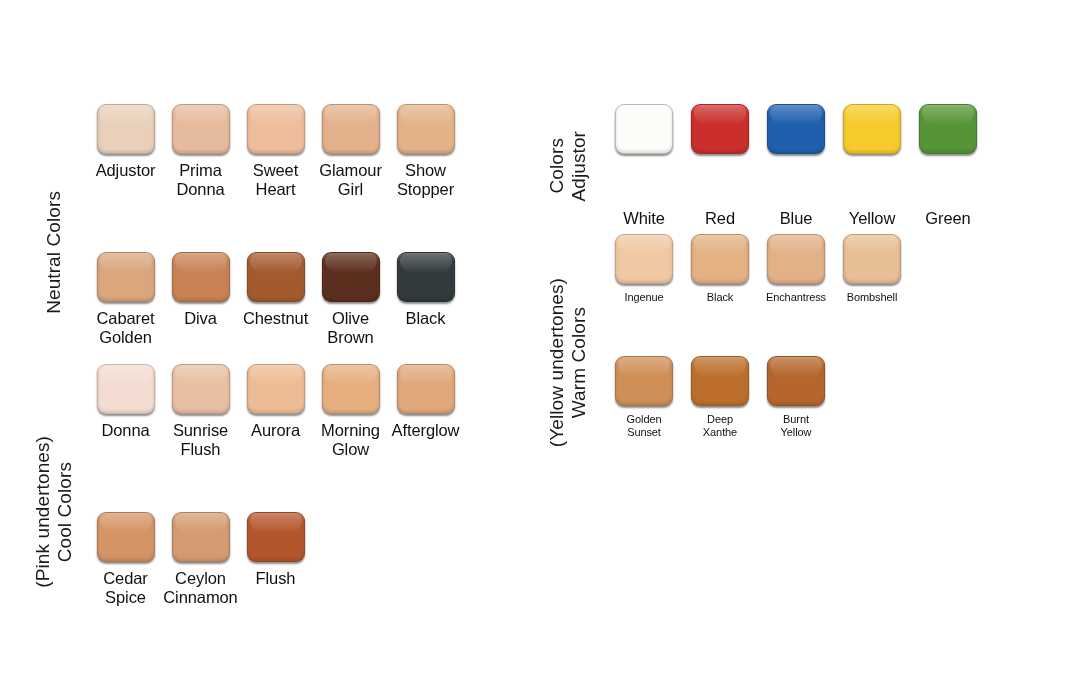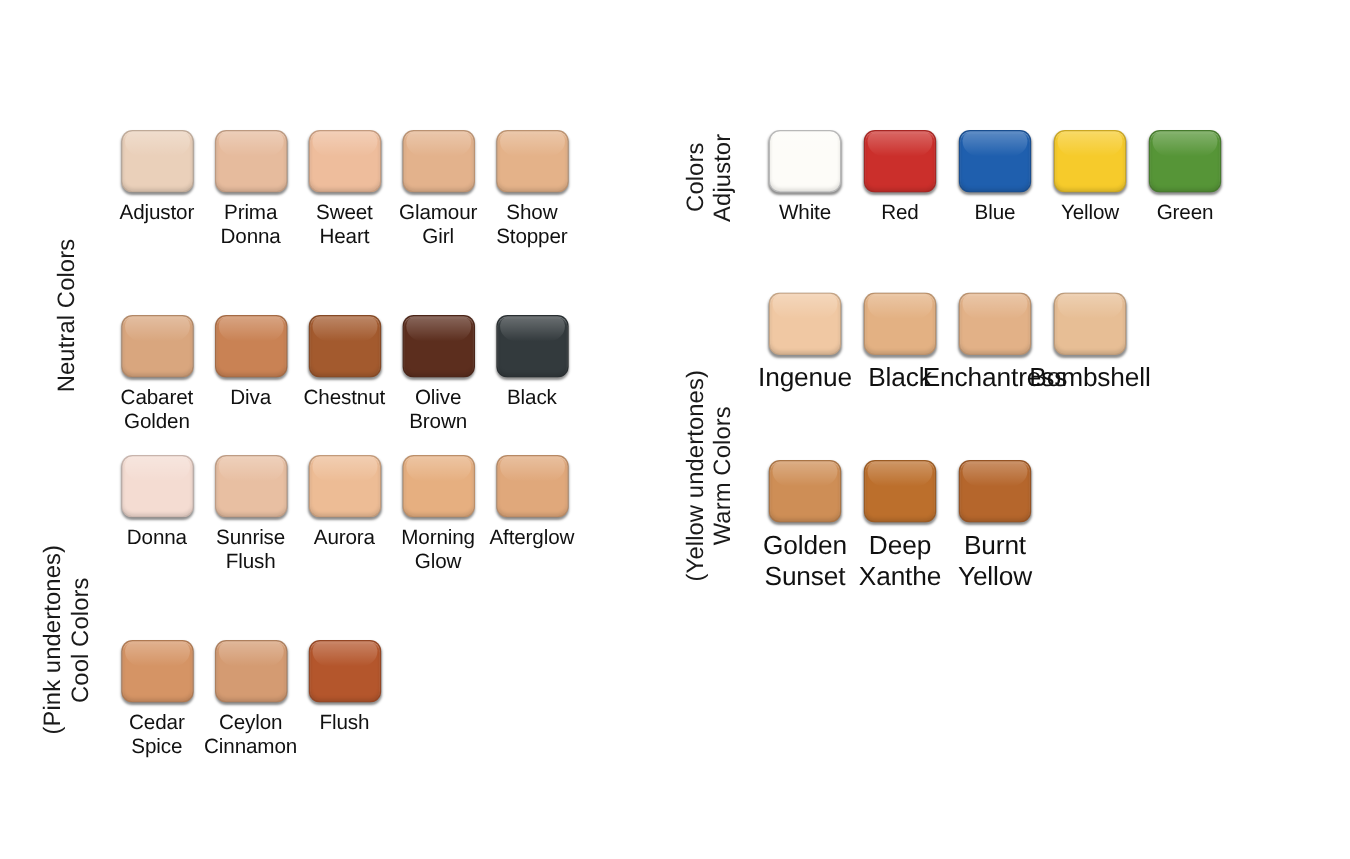--- a/index.html
+++ b/index.html
@@ -124,22 +124,22 @@
   #group-cool     .row { margin-bottom: 52px; }
   #group-warm     .row { margin-bottom: 52px; }
 
   #group-adjustor .vlabel { width: 76px; flex: 0 0 76px; }
   #group-warm     .vlabel { width: 76px; flex: 0 0 76px; }
   #group-neutral  .vlabel { width: 68px; flex: 0 0 68px; }
   #group-cool     .vlabel { width: 68px; flex: 0 0 68px; }
 
   
   #group-warm .cell { width: 76px; }
-  #group-adjustor .cell { width: 76px; }
-  #group-warm .cell-label { font-size: 21px; }
+  #group-adjustor .cell { width: 76px; gap: 48px; }
+  #group-warm .cell-label { font-size: 11px; }
 </style>
 </head>
 <body>
 
 <div id="chart">
   <div class="column left">
     <div class="group" id="group-neutral">
         <div class="vlabel">
           <span class="vline">Neutral Colors</span>
         </div>

